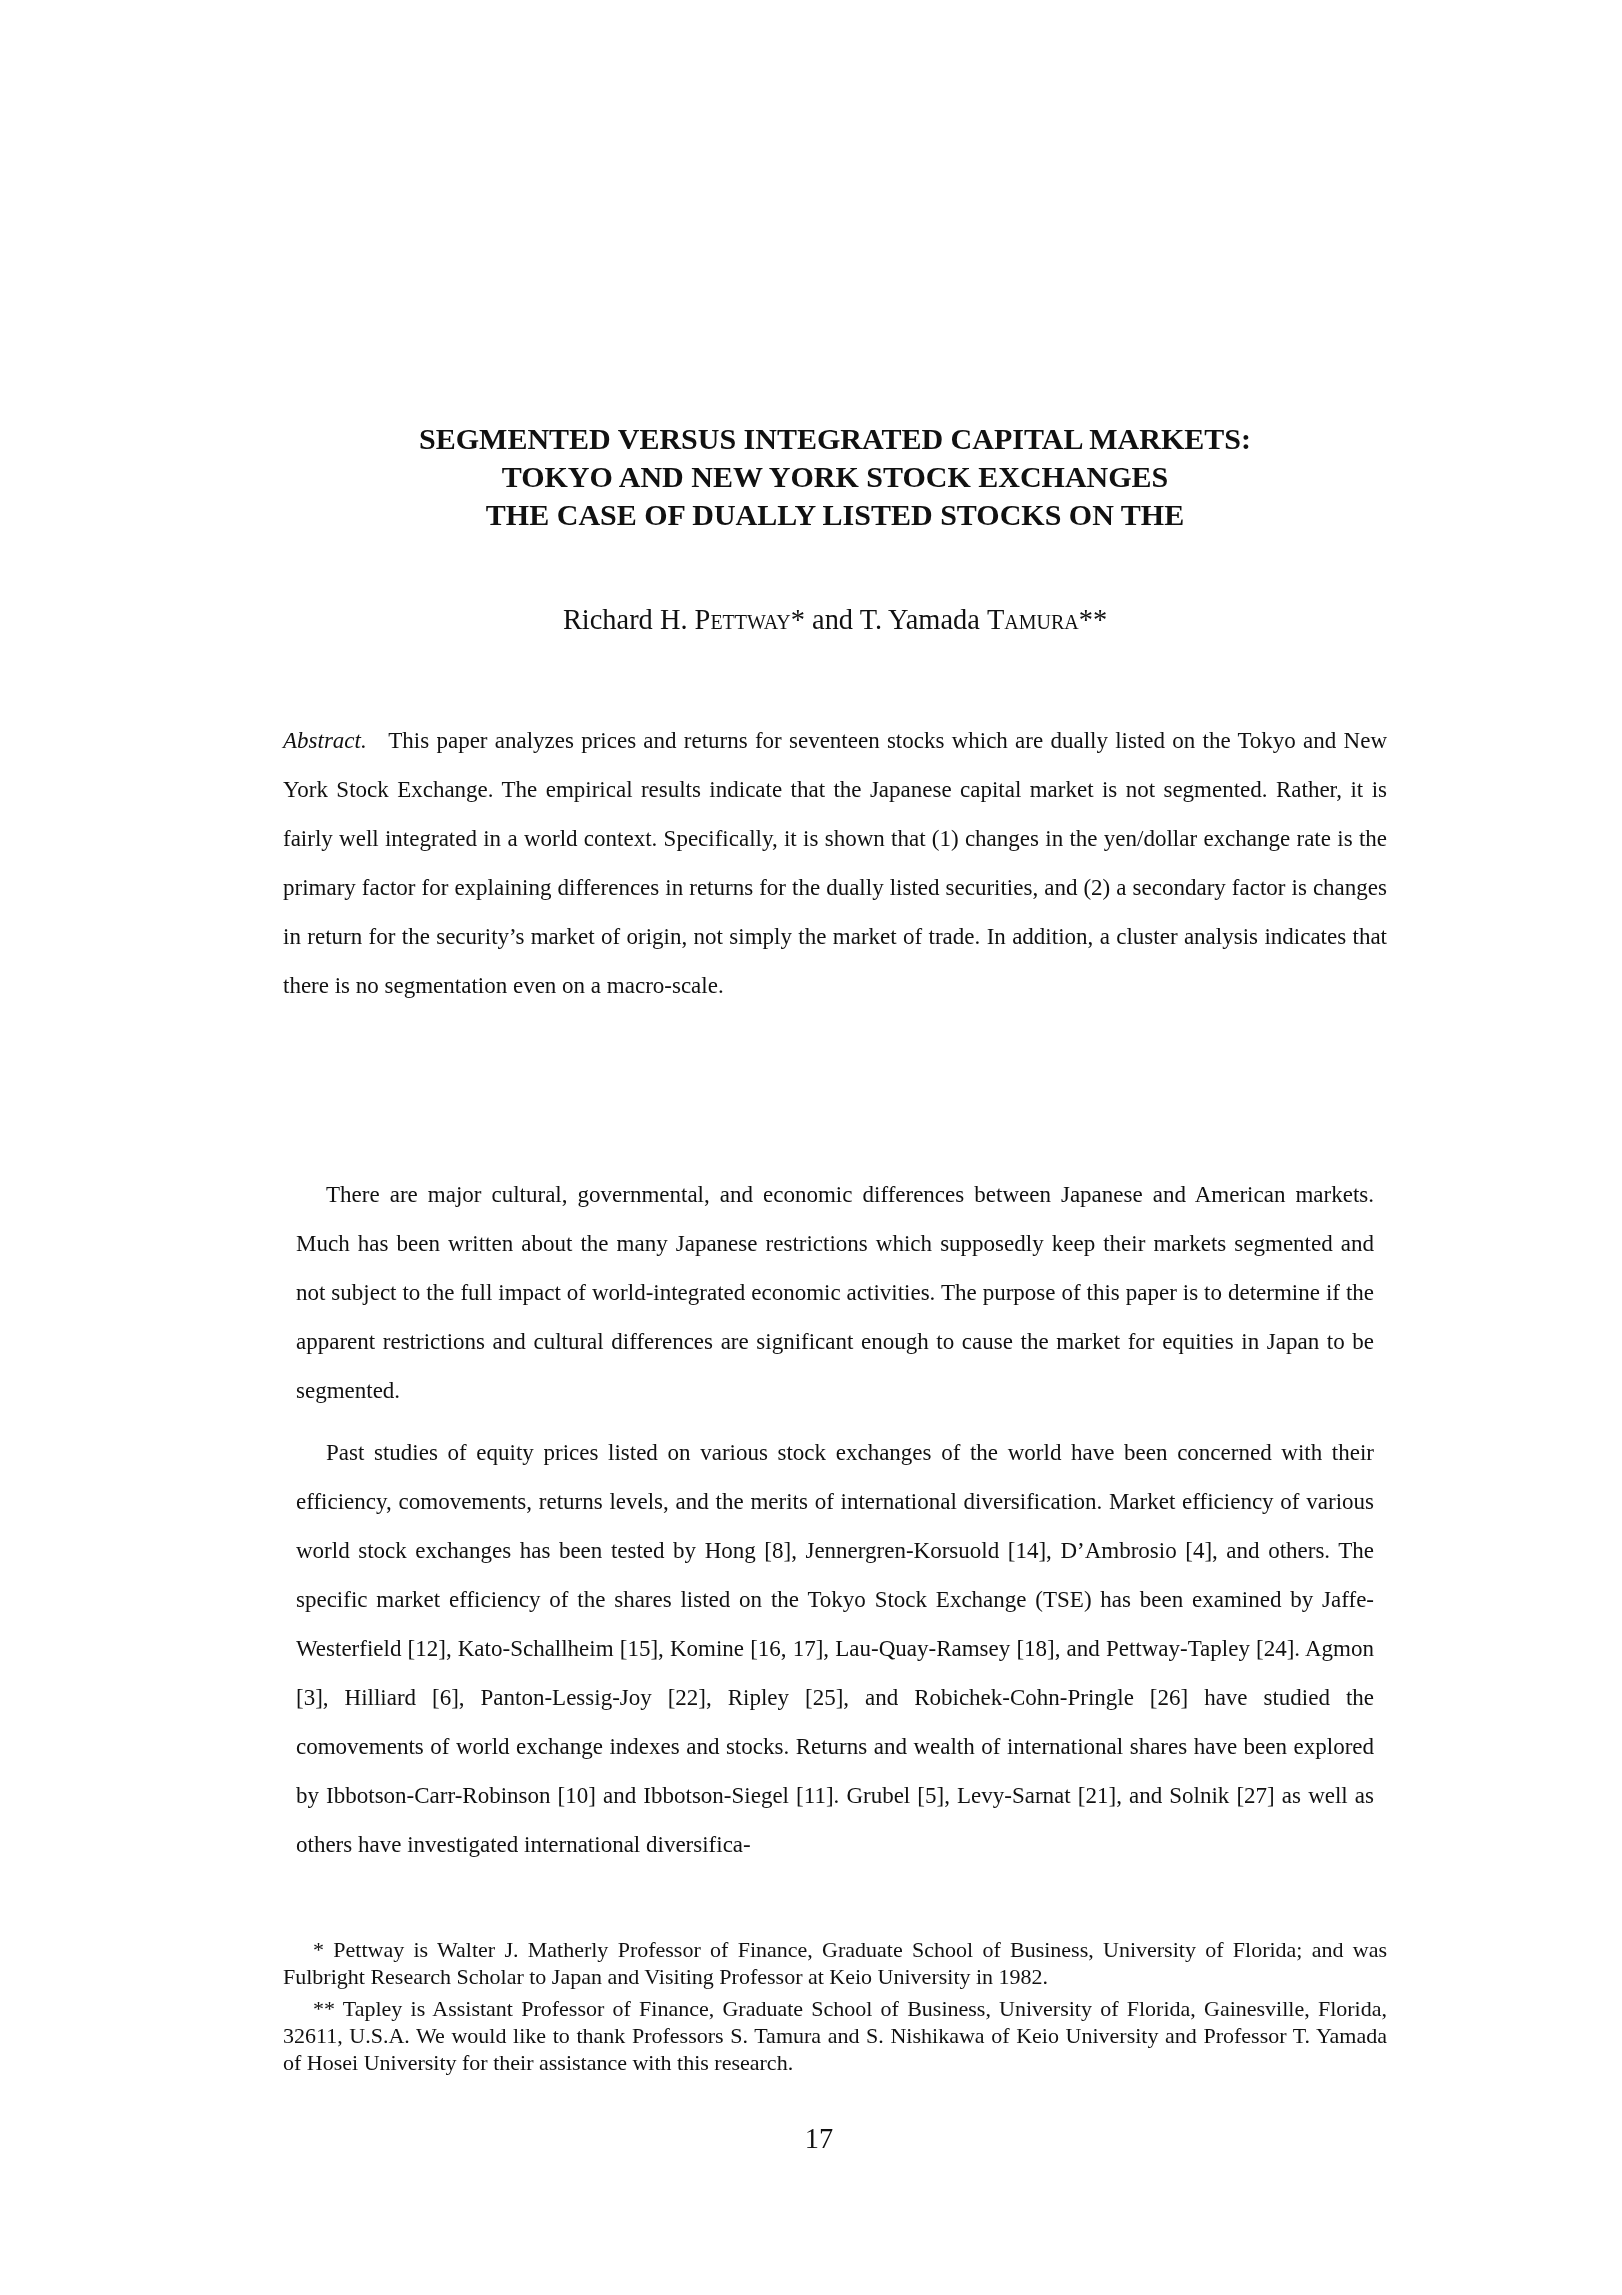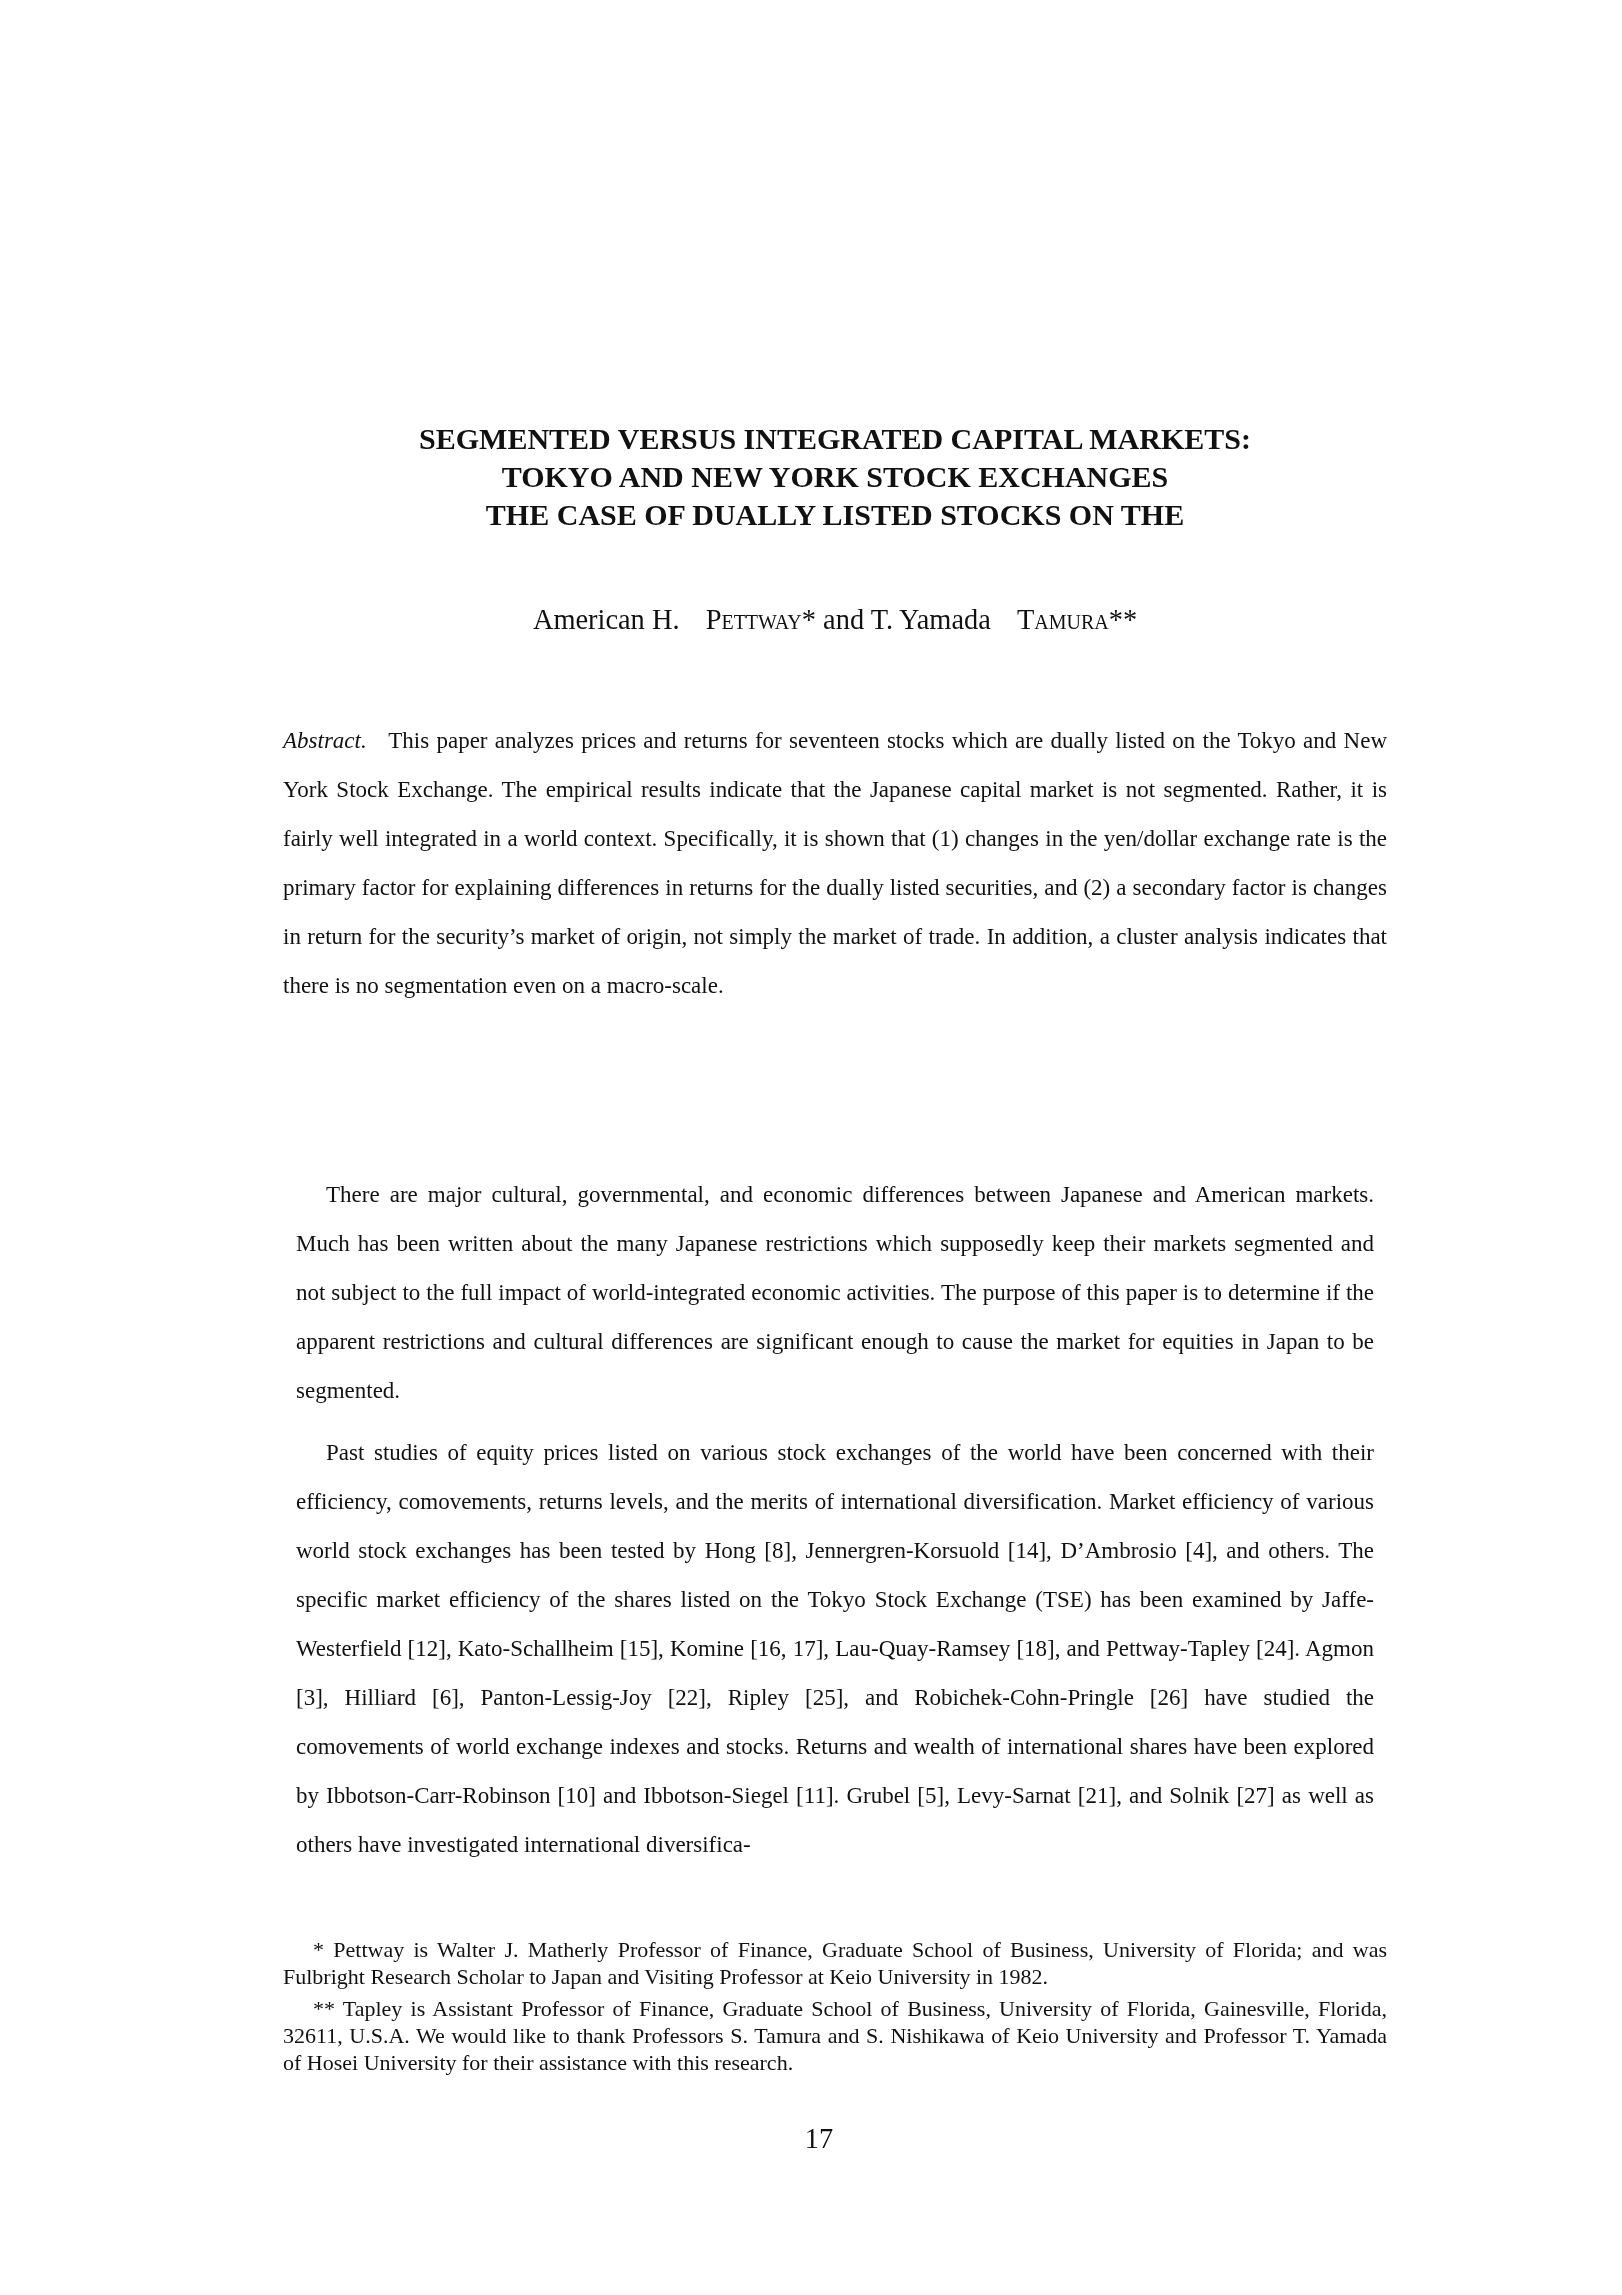--- a/index.html
+++ b/index.html
@@ -10,21 +10,21 @@
   .page { position: absolute; left: 0; top: 0; width: 1622px; height: 1676px; }
   .title {
     position: absolute; left: 283px; width: 1104px; top: 420px;
     text-align: center; font-weight: bold; font-size: 30px; line-height: 38px;
   }
   .title div { white-space: nowrap; }
   .authors {
     position: absolute; left: 283px; width: 1104px; top: 603px;
     text-align: center; font-size: 28.4px; line-height: 34px;
   }
-  .sc { font-variant: small-caps; margin-left: 19px; }
+  .sc { font-variant: small-caps; }
   .text-block {
     position: absolute; left: 283px; width: 1104px;
     font-size: 23px; line-height: 49px; text-align: justify;
   }
   .abstract { top: 716px; }
   .abstract .label { font-style: italic; margin-right: 21.6px; }
   .body1 { top: 1157px; }
   .body1 p { margin: 13px; text-indent: 30px; }
   .footnotes {
     position: absolute; left: 283px; width: 1104px; top: 1936px;
@@ -41,21 +41,21 @@
 
 <div class="page">
 
   <div class="title">
     <div>SEGMENTED VERSUS INTEGRATED CAPITAL MARKETS:</div>
     <div>TOKYO AND NEW YORK STOCK EXCHANGES</div>
     <div>THE CASE OF DUALLY LISTED STOCKS ON THE</div>
   </div>
 
   <div class="authors">
-    <span>American H.</span>
+    <span>Richard H.</span>
     <span class="sc">Pettway</span><span>*</span>
     <span>and</span>
     <span>T. Yamada</span>
     <span class="sc">Tamura</span><span>**</span>
   </div>
 
   <div class="text-block abstract">
     <span class="label">Abstract.</span><span>This paper analyzes prices and returns for seventeen stocks which are dually listed on the Tokyo and New York Stock Exchange. The empirical results indicate that the Japanese capital market is not segmented. Rather, it is fairly well integrated in a world context. Specifically, it is shown that (1) changes in the yen/dollar exchange rate is the primary factor for explaining differences in returns for the dually listed securities, and (2) a secondary factor is changes in return for the security’s market of origin, not simply the market of trade. In addition, a cluster analysis indicates that there is no segmentation even on a macro-scale.</span>
   </div>
 

